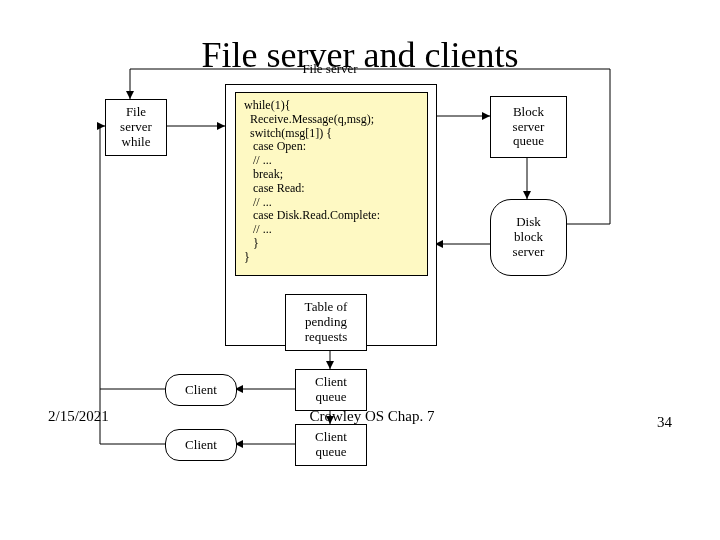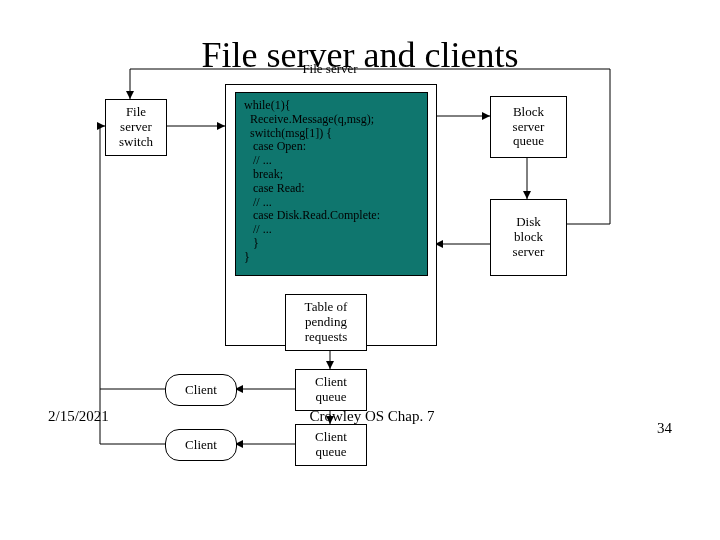--- a/index.html
+++ b/index.html
@@ -2,30 +2,30 @@
 <html><head>
 <meta charset="utf-8">
 <style>
   html,body{margin:0;padding:0;width:720px;height:540px;background:#fff;
             font-family:"Times New Roman",Times,serif;color:#000;}
   .slide{position:relative;width:720px;height:440px;}
   .title{position:absolute;left:0;right:0;top:10px;text-align:center;
          font-size:36px;font-weight:400;}
   .date{position:absolute;left:48px;bottom:15px;font-size:15px;}
   .footer-center{position:absolute;left:0;right:0;bottom:15px;text-align:center;font-size:15px;margin-left:24px;}
-  .pageno{position:absolute;right:48px;bottom:3px;font-size:15px;}
+  .pageno{position:absolute;right:48px;bottom:9px;font-size:15px;}
 
   
   .diag{position:absolute;left:90px;top:64px;width:560px;height:420px;
         font-size:13px;line-height:1.15;}
   .box{position:absolute;border:1px solid #000;background:#fff;
        text-align:center;display:flex;align-items:center;justify-content:center;}
   .round{border-radius:14px;}
   .bigbox{position:absolute;border:1px solid #000;background:#fff;}
-  .codebox{position:absolute;border:1px solid #000;background:#0f766e;
+  .codebox{position:absolute;border:1px solid #000;background:#fef9c3;
            padding:6px 8px;text-align:left;white-space:pre;}
   .lbl{position:absolute;text-align:center;}
 
   .conn{stroke:#000;stroke-width:1;fill:none;}
   .arrow{fill:#000;}
   svg.wires{position:absolute;left:0;top:0;width:560px;height:420px;overflow:visible;}
 </style>
 </head>
 <body>
 
@@ -66,21 +66,21 @@
       <polyline class="conn" points="75,380 10,380 10,325"></polyline>
 
       <line class="conn" x1="400" y1="180" x2="345" y2="180"></line>
       <polygon class="arrow" points="345,180 353,176 353,184"></polygon>
     </svg>
 
     <div class="lbl" style="left:190px;top:-2px;width:100px;">File server</div>
 
     <div class="box" style="left:15px;top:35px;width:60px;height:55px;white-space:pre;">File
 server
-switch</div>
+while</div>
 
     <div class="bigbox" style="left:135px;top:20px;width:210px;height:260px;"></div>
 
     <div class="codebox" style="left:145px;top:28px;width:175px;height:170px;font-size:12px;">while(1){
   Receive.Message(q,msg);
   switch(msg[1]) {
    case Open:
    // ...
    break;
    case Read:
@@ -91,21 +91,21 @@
 }</div>
 
     <div class="box" style="left:195px;top:210px;width:80px;height:55px;white-space:pre;margin-top:20px;">Table of
 pending
 requests</div>
 
     <div class="box" style="left:400px;top:32px;width:75px;height:60px;white-space:pre;">Block
 server
 queue</div>
 
-    <div class="box" style="left:400px;top:135px;width:75px;height:75px;white-space:pre;">Disk
+    <div class="box" style="left:400px;top:135px;width:75px;height:75px;white-space:pre;border-radius:21px;">Disk
 block
 server</div>
 
     <div class="box round" style="left:75px;top:310px;width:70px;height:30px;">Client</div>
     <div class="box round" style="left:75px;top:365px;width:70px;height:30px;">Client</div>
 
     <div class="box" style="left:205px;top:305px;width:70px;height:40px;white-space:pre;">Client
 queue</div>
     <div class="box" style="left:205px;top:360px;width:70px;height:40px;white-space:pre;">Client
 queue</div>

